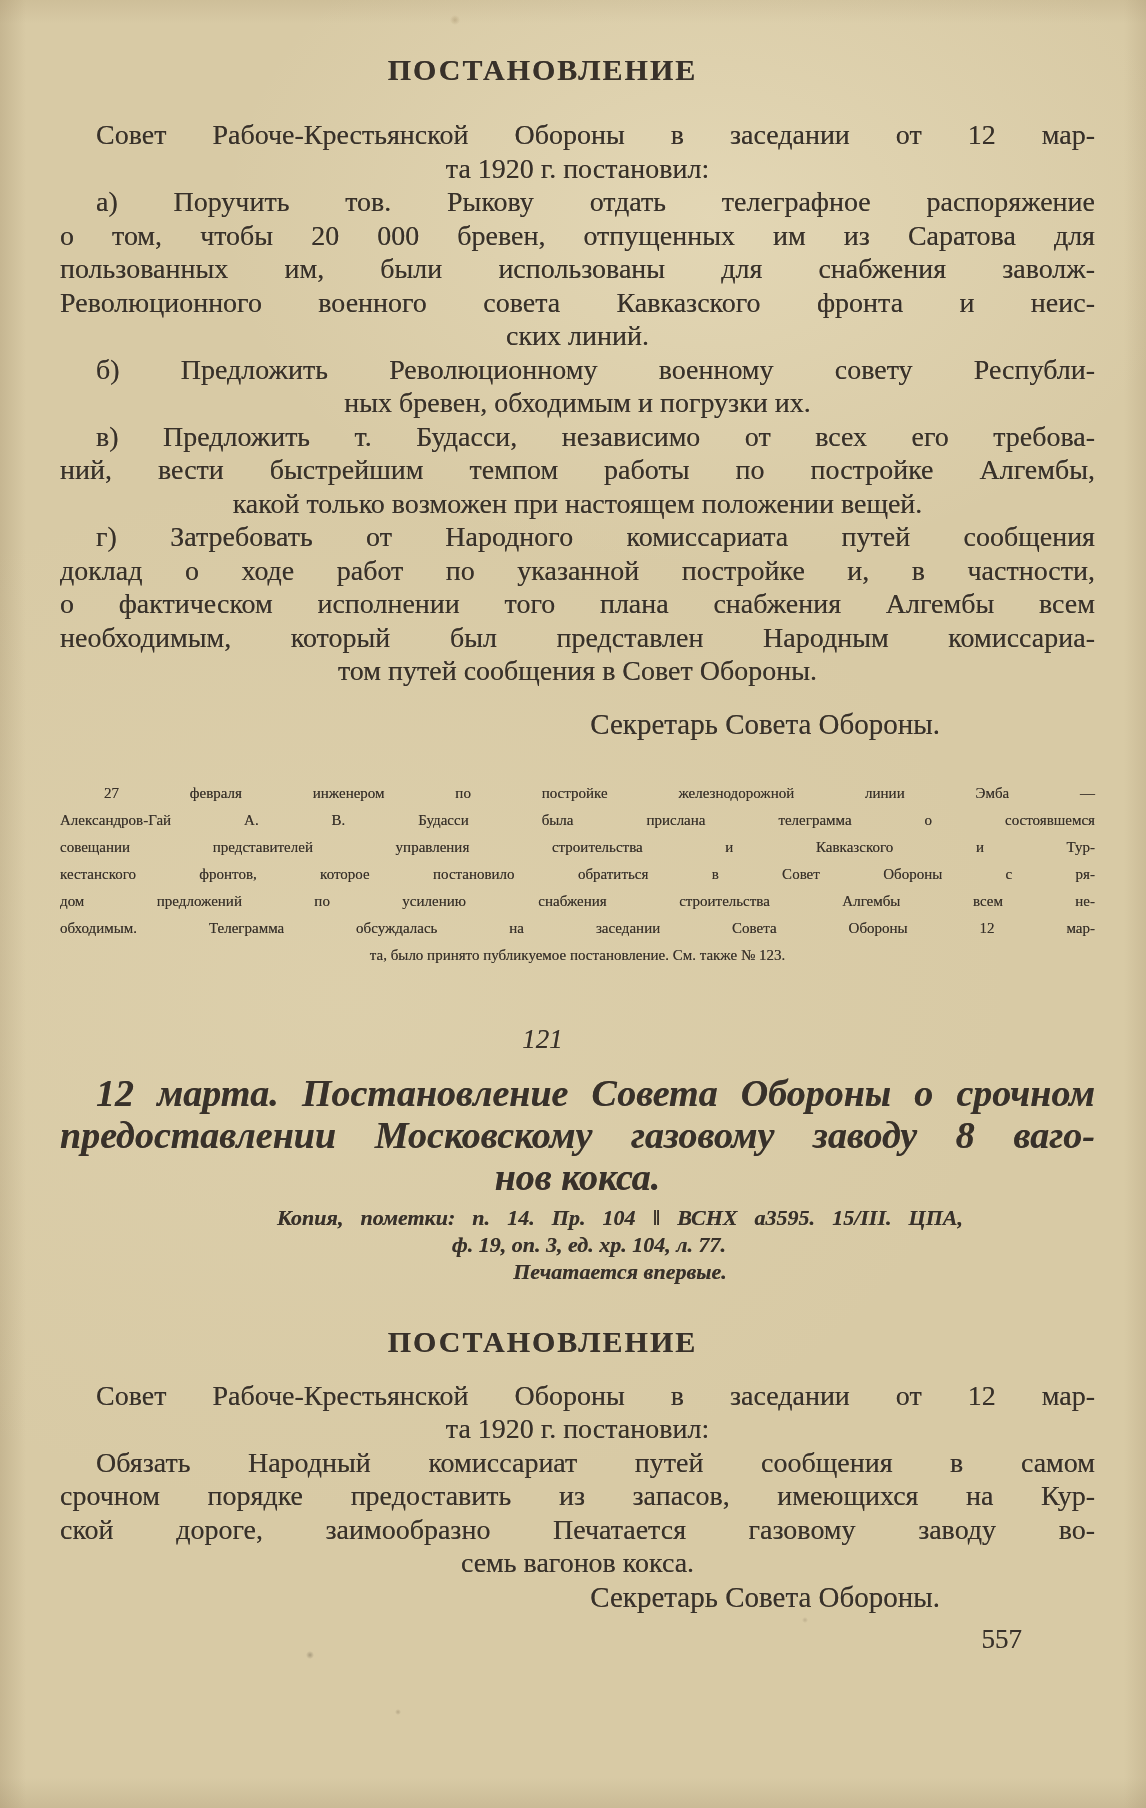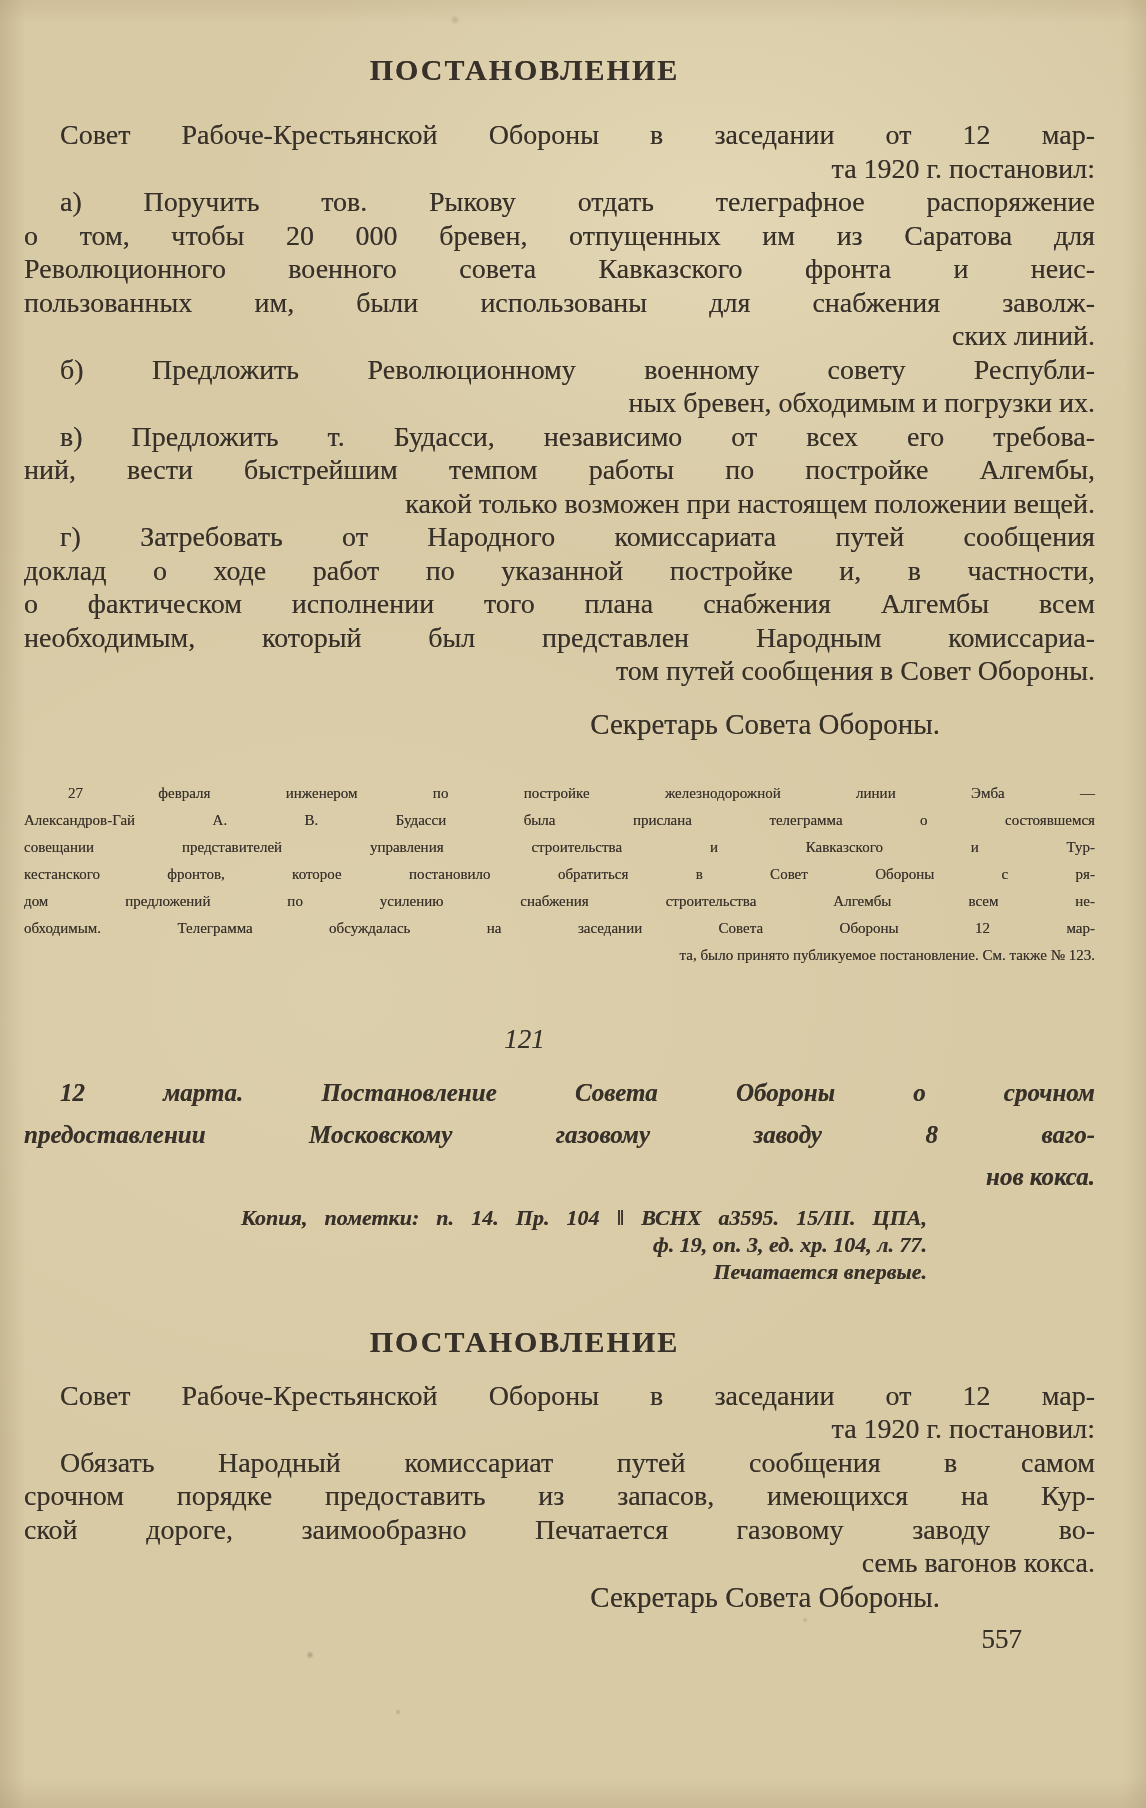--- a/index.html
+++ b/index.html
@@ -17,37 +17,37 @@
       radial-gradient(circle 3px at 398px 1712px, rgba(120,105,80,0.35), rgba(120,105,80,0) 100%),
       radial-gradient(circle 5px at 455px 20px, rgba(140,115,75,0.35), rgba(140,115,75,0) 100%),
       radial-gradient(circle 3px at 805px 1620px, rgba(130,115,90,0.30), rgba(130,115,90,0) 100%),
       linear-gradient(90deg, rgba(150,130,95,0.28) 0px, rgba(150,130,95,0) 26px),
       linear-gradient(270deg, rgba(150,130,95,0.20) 0px, rgba(150,130,95,0) 22px),
       linear-gradient(0deg, rgba(150,130,95,0.22) 0px, rgba(150,130,95,0) 30px),
       linear-gradient(180deg, rgba(160,140,100,0.18) 0px, rgba(160,140,100,0) 24px);
     font-family: "Liberation Serif", "DejaVu Serif", serif;
     color: #38312a;
   }
-  .content { padding: 55px 51px 0 24px; }
+  .content { padding: 55px 51px 0 24px; margin-left: 36px; }
   .doc-heading {
     margin: 0;
     font-size: 30px;
     line-height: 30px;
     font-weight: bold;
     letter-spacing: 2px;
     text-align: center;
     position: relative;
     left: -35px;
     text-shadow: 0 0 0.6px rgba(56,49,42,0.7);
   }
   .h1-first { margin-bottom: 33px; }
   .h1-second { margin-top: 42px; margin-bottom: 22px; }
   section { display: block; }
   .line {
-    text-align: right;
+    text-align: center;
     white-space: normal;
     text-shadow: 0 0 0.55px rgba(56,49,42,0.65);
   }
   .line.j { text-align: justify; text-align-last: justify; }
   .body-text { font-size: 28px; line-height: 33.5px; }
   .body-text .ind { text-indent: 36px; }
   .signature {
     font-size: 29px;
     line-height: 34px;
     text-align: right;
@@ -62,21 +62,21 @@
     font-size: 27px;
     line-height: 30px;
     font-style: italic;
     text-align: center;
     position: relative;
     left: -35px;
     text-shadow: 0 0 0.5px rgba(56,49,42,0.6);
   }
   .doc-title {
     margin-top: 18px;
-    font-size: 25px;
+    font-size: 38px;
     line-height: 42px;
     font-style: italic;
     font-weight: bold;
   }
   .doc-title .ind { text-indent: 36px; }
   .source {
     margin-top: 6px;
     margin-left: 155px;
     width: 748px;
     font-size: 22px;
@@ -101,22 +101,22 @@
 <div class="page">
   <div class="content">
 
     <h1 class="doc-heading h1-first">ПОСТАНОВЛЕНИЕ</h1>
 
     <section class="body-text">
         <div class="line j ind">Совет Рабоче-Крестьянской Обороны в заседании от 12 мар-</div>
         <div class="line">та 1920 г. постановил:</div>
         <div class="line j ind">а) Поручить тов. Рыкову отдать телеграфное распоряжение</div>
         <div class="line j">о том, чтобы 20 000 бревен, отпущенных им из Саратова для</div>
+        <div class="line j">пользованных им, были использованы для снабжения заволж-</div>
         <div class="line j">Революционного военного совета Кавказского фронта и неис-</div>
-        <div class="line j">пользованных им, были использованы для снабжения заволж-</div>
         <div class="line">ских линий.</div>
         <div class="line j ind">б) Предложить Революционному военному совету Республи-</div>
         <div class="line">ных бревен, обходимым и погрузки их.</div>
         <div class="line j ind">в) Предложить т. Будасси, независимо от всех его требова-</div>
         <div class="line j">ний, вести быстрейшим темпом работы по постройке Алгембы,</div>
         <div class="line">какой только возможен при настоящем положении вещей.</div>
         <div class="line j ind">г) Затребовать от Народного комиссариата путей сообщения</div>
         <div class="line j">доклад о ходе работ по указанной постройке и, в частности,</div>
         <div class="line j">о фактическом исполнении того плана снабжения Алгембы всем</div>
         <div class="line j">необходимым, который был представлен Народным комиссариа-</div>

